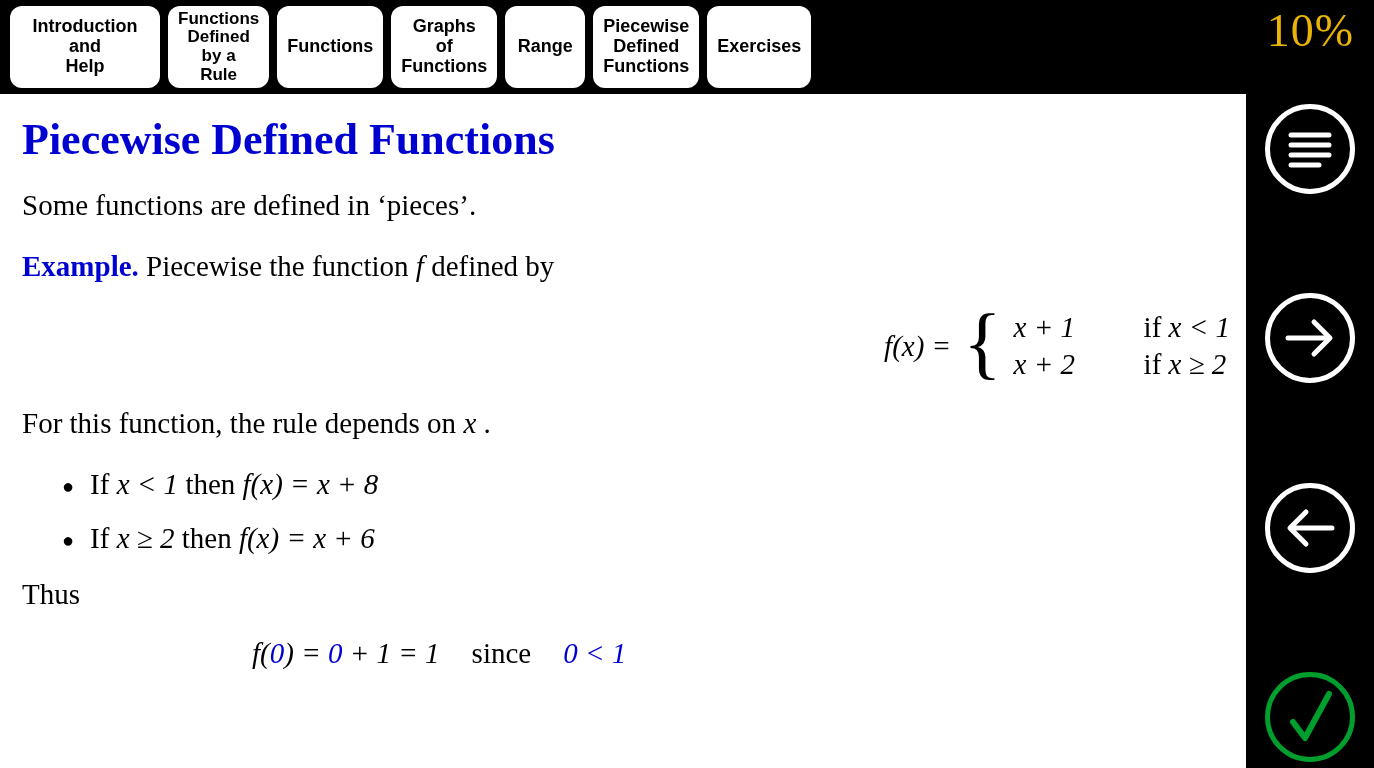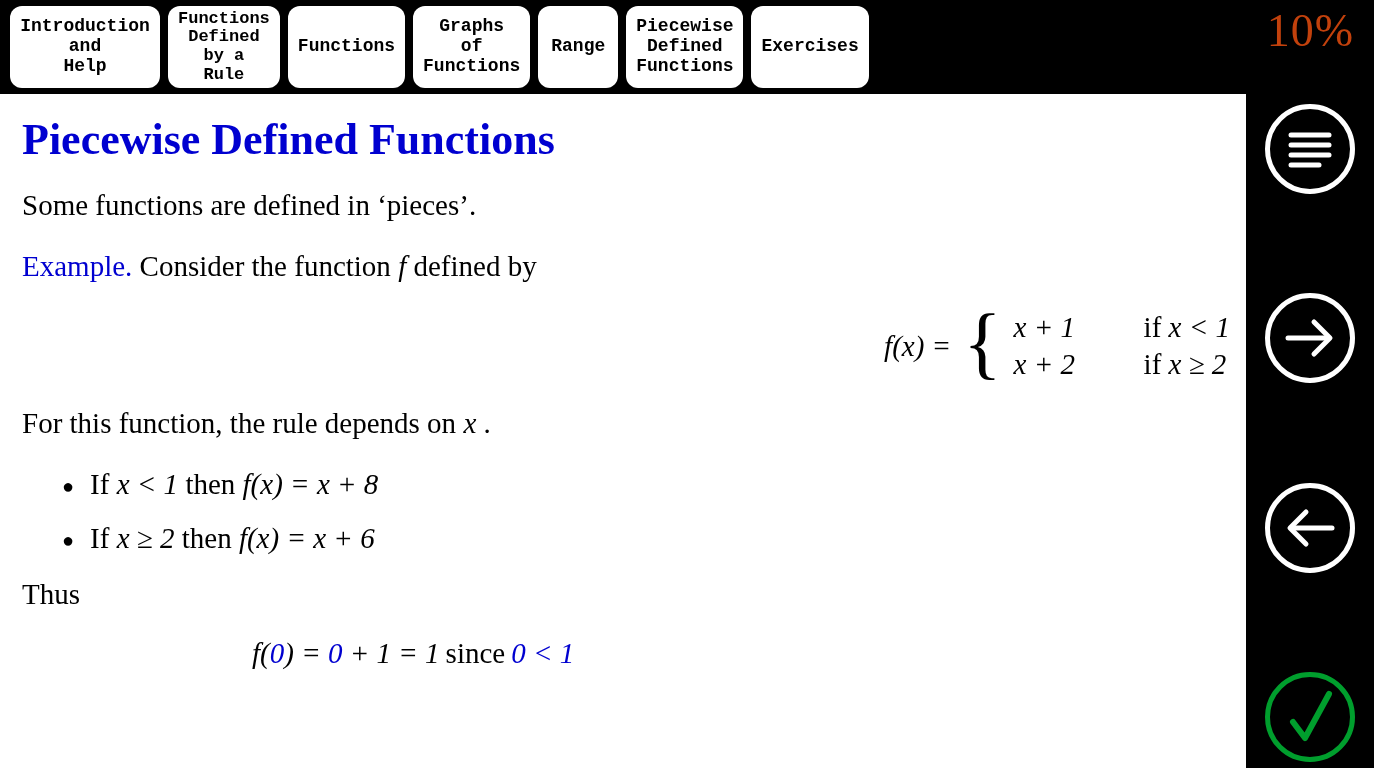--- a/index.html
+++ b/index.html
@@ -25,39 +25,39 @@
     gap: 8px;
     align-items: stretch;
     padding: 6px 10px;
     height: 94px;
     box-sizing: border-box;
   }
   .navbtn {
     background: #fff;
     color: #000;
     border-radius: 12px;
-    font-family: Liberation Mono, monospace;
+    font-family: Liberation Sans, sans-serif;
     font-weight: bold;
     font-size: 18px;
     line-height: 1.1;
     display: flex;
     align-items: center;
     justify-content: center;
     text-align: center;
     padding: 4px 10px;
     min-width: 70px;
     box-sizing: border-box;
     cursor: pointer;
     white-space: pre-line;
   }
   .progress {
     position: absolute;
     right: 20px;
     top: 4px;
-    color: #c2410c;
+    color: #eab308;
     font-size: 46px;
     font-family: Georgia, serif;
     letter-spacing: 1px;
   }
   
   .content {
     position: absolute;
     left: 0;
     top: 94px;
     width: 1246px;
@@ -70,21 +70,21 @@
     overflow: hidden;
   }
   .content h1 {
     color: #0000d0;
     font-size: 44px;
     margin: 0 0 24px 0;
     font-weight: bold;
   }
   .para { margin: 9px 0 28px 0; }
   .blue { color: #0000d0; }
-  .bold { font-weight: normal; }
+  .bold { font-weight: bold; }
   .math-it { font-style: italic; font-family: Georgia, 'Times New Roman', serif; }
   .piecewise-wrap {
     display: flex;
     align-items: center;
     justify-content: flex-end;
     margin: 10px 0 26px 260px;
     gap: 12px;
   }
   .brace {
     font-size: 80px;
@@ -96,21 +96,21 @@
   .case-row { display: flex; gap: 30px; align-items: baseline; }
   .case-expr  { min-width: 100px; }
   .case-cond  { }
   .bullets { margin: 0 0 20px 40px; }
   .bullets .b { display: flex; gap: 16px; margin-bottom: 18px; }
   .dot { font-size: 20px; line-height: 36px; }
   .eqline {
     margin: 26px 0 0 230px;
     display: flex;
     align-items: baseline;
-    gap: 6px;
+    gap: 32px;
   }
   
   .sidebar {
     position: absolute;
     right: 0;
     top: 94px;
     width: 128px;
     height: 674px;
     display: flex;
     flex-direction: column;
@@ -158,21 +158,21 @@
   <div class="progress">10%</div>
 </div>
 
 <div class="content">
   <h1>Piecewise Defined Functions</h1>
 
   <div class="para">Some functions are defined in ‘pieces’.</div>
 
   <div class="para">
     <span class="blue bold">Example.</span>
-    <span> Consider the function </span>
+    <span> Piecewise the function </span>
     <span class="math-it">f</span>
     <span> defined by</span>
   </div>
 
   <div class="piecewise-wrap">
     <span class="math-it">f(x) = </span>
     <span class="brace">{</span>
     <div class="cases">
       <div class="case-row">
         <span class="case-expr math-it">x + 1</span>

